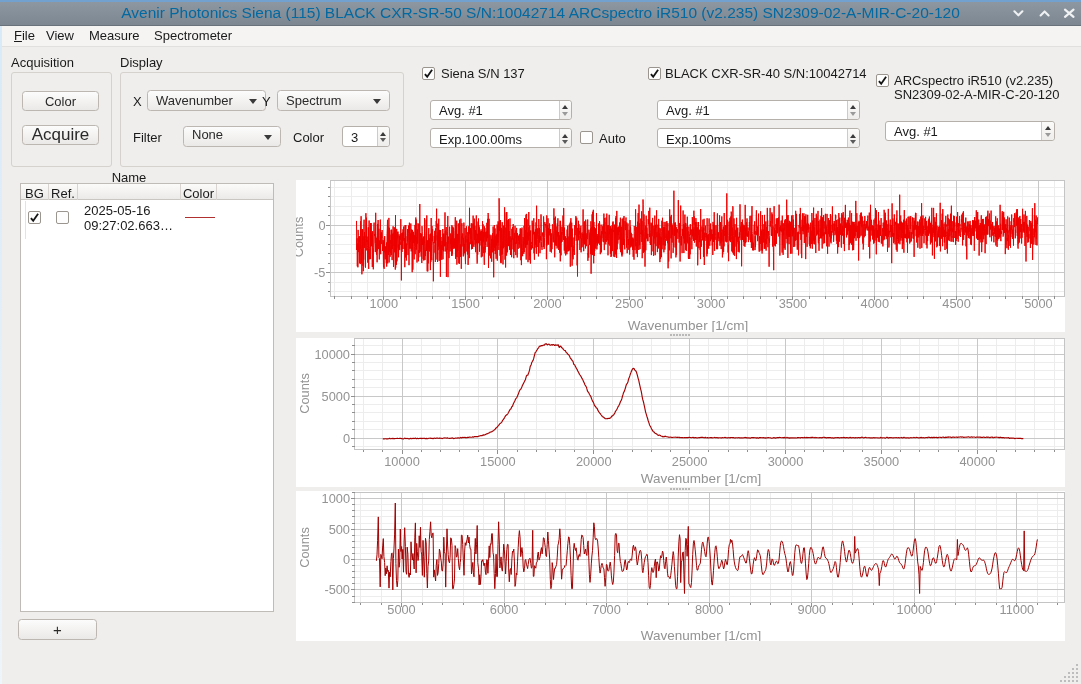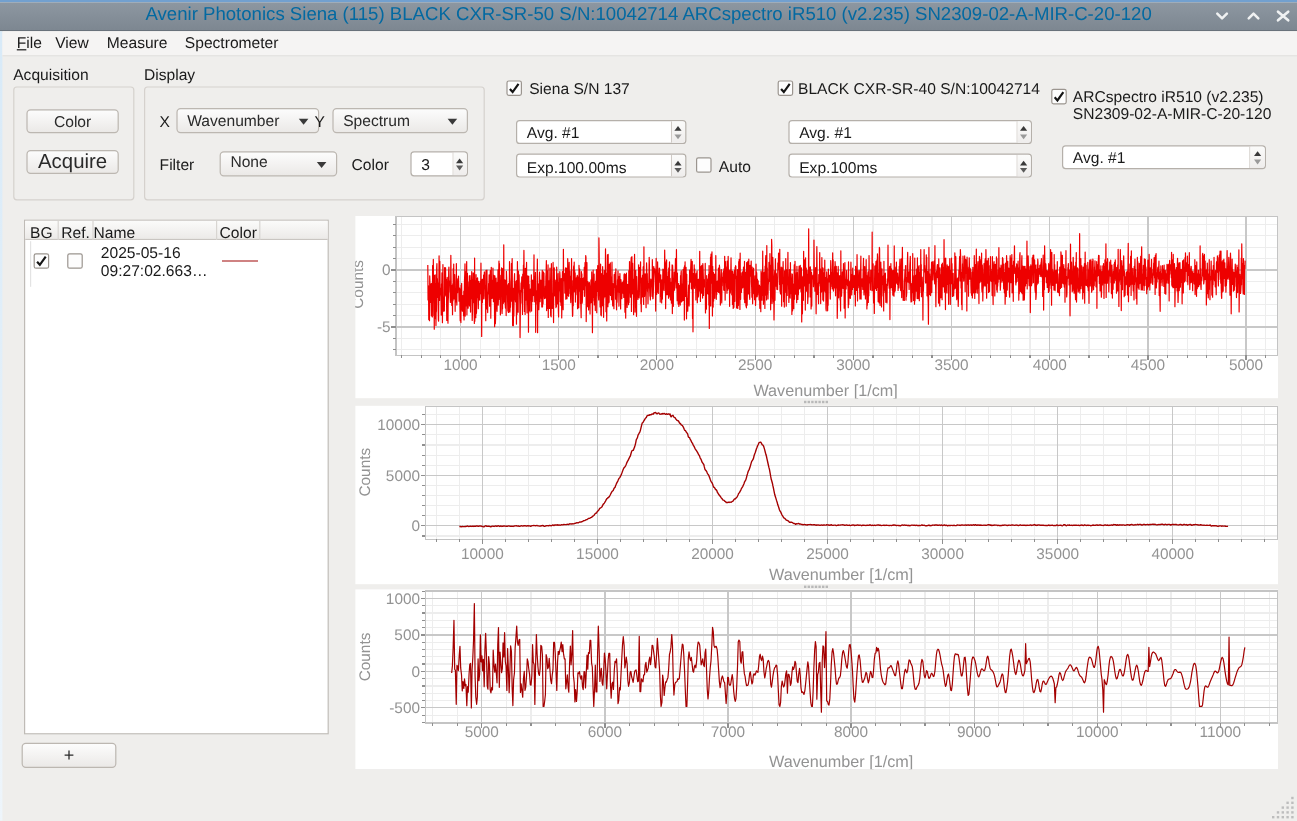--- a/index.html
+++ b/index.html
@@ -110,21 +110,21 @@
   </div>
 
 <div style="position:absolute;left:20px;top:183px;width:254px;height:429px;background:#fff;border:1px solid #bfbbb6"></div>
 <div style="position:absolute;left:21px;top:184px;width:252px;height:16px;background:linear-gradient(#fbfbfa,#eceae8);border-bottom:1px solid #c9c5c1"></div>
 <div style="position:absolute;left:48px;top:184px;width:1px;height:16px;background:#d8d5d1"></div>
 <div style="position:absolute;left:77px;top:184px;width:1px;height:16px;background:#d8d5d1"></div>
 <div style="position:absolute;left:180px;top:184px;width:1px;height:16px;background:#d8d5d1"></div>
 <div style="position:absolute;left:216px;top:184px;width:1px;height:16px;background:#d8d5d1"></div>
 <div class="lab" style="left:21px;top:186px;width:27px;text-align:center;font-size:13px">BG</div>
 <div class="lab" style="left:49px;top:186px;width:28px;text-align:center;font-size:13px">Ref.</div>
-<div class="lab" style="left:78px;top:186px;width:102px;font-size:13px">Name</div>
+<div class="lab" style="left:78px;top:170px;width:102px;text-align:center;font-size:13px">Name</div>
 <div class="lab" style="left:181px;top:186px;width:35px;text-align:center;font-size:13px">Color</div>
 <div style="position:absolute;left:25px;top:201px;width:1px;height:38px;background:#e3e3e3"></div>
 <div style="position:absolute;left:27.5px;top:211px;width:13px;height:13px;background:#fdfdfd;border:1px solid #9b958f;border-radius:2px">
     <svg width="13" height="13" style="position:absolute;left:-1px;top:-1px">
       <path d="M2.9 7.1 L5.2 9.7 L10.1 2.8" fill="none" stroke="#151515" stroke-width="1.8"></path>
     </svg>
   </div>
 <div style="position:absolute;left:56px;top:211px;width:13px;height:13px;background:#fdfdfd;border:1px solid #9b958f;border-radius:2px"></div>
 <div class="lab" style="left:84px;top:204px;line-height:14.5px;font-size:13px">2025-05-16<br>09:27:02.663…</div>
 <div style="position:absolute;left:185px;top:216.5px;width:30px;height:1.5px;background:#b03030"></div>

